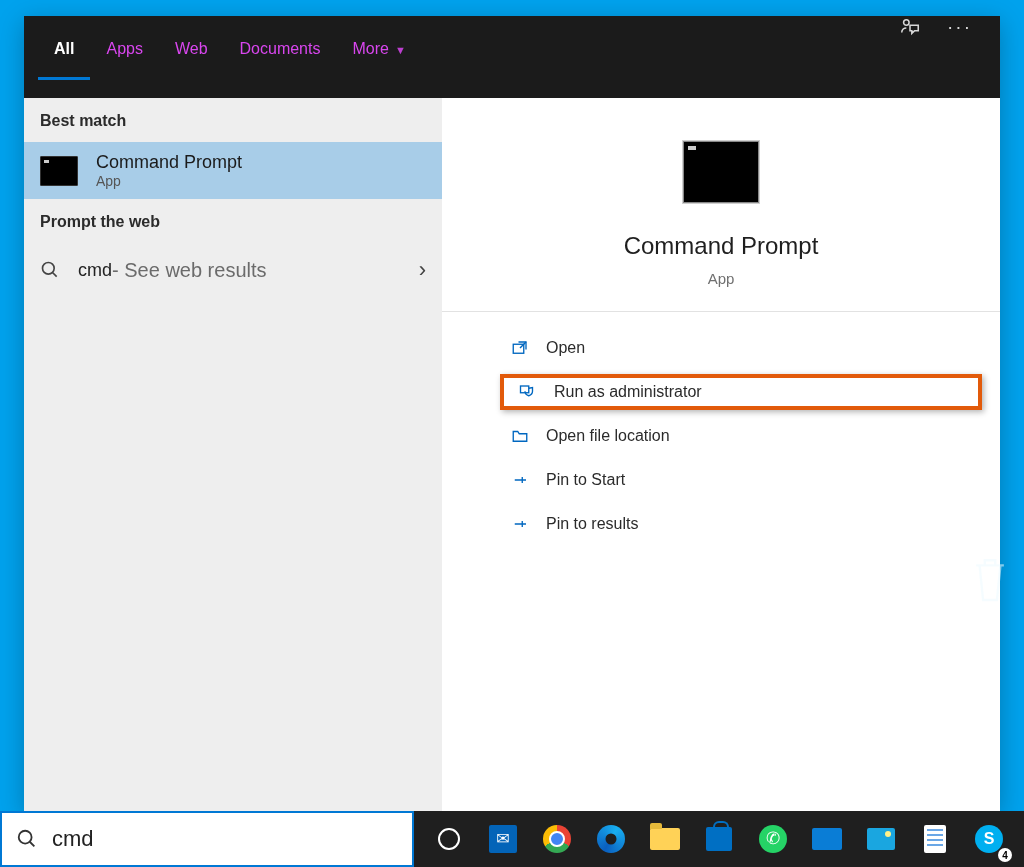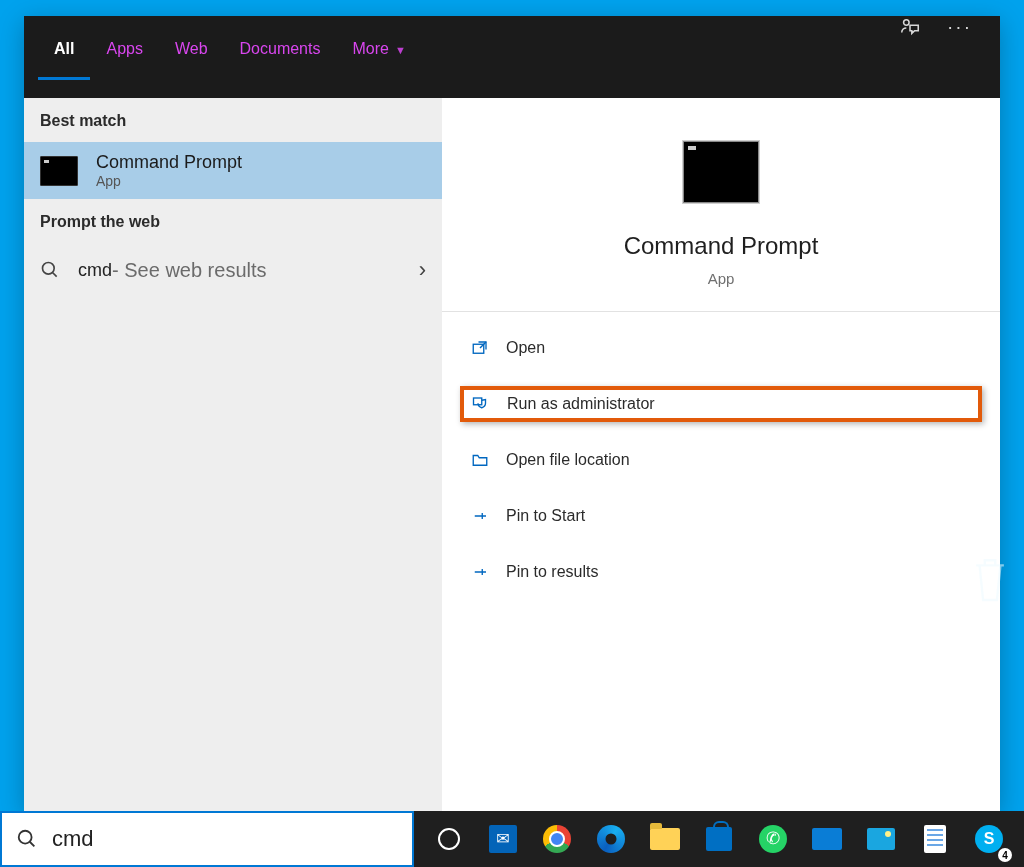--- a/index.html
+++ b/index.html
@@ -34,25 +34,25 @@
     .webrow .chev { margin-left: auto; color: #444; font-size: 22px; }
 
     
     .preview { display: flex; flex-direction: column; align-items: center; padding: 42px 24px 24px; border-bottom: 1px solid #e2e2e2; }
     .preview-thumb { width: 76px; height: 62px; background: #000; border: 1px solid #888; position: relative; }
     .preview-thumb::before { content:""; position:absolute; left:4px; top:4px; width:8px; height:4px; background:#ccc; }
     .preview-shadow { width: 78px; height: 64px; padding: 1px; background: #cfcfcf; }
     .preview-title { font-size: 24px; color: #1f1f1f; margin-top: 28px; }
     .preview-sub { font-size: 15px; color: #707070; margin-top: 10px; }
 
-    .actions { padding: 18px 18px; display: flex; flex-direction: column; gap: 20px; }
+    .actions { padding: 18px 18px; display: flex; flex-direction: column; gap: 8px; margin-left: 40px; }
     .action { display: flex; align-items: center; height: 36px; padding: 0 8px; cursor: pointer; }
     .action-icon { width: 24px; display: flex; justify-content: center; color: #0067c0; margin-right: 14px; }
     .action-label { font-size: 16px; color: #2b2b2b; }
-    .action.highlight { border: 4px solid #e25a0a; padding: 0 5px; box-shadow: 2px 2px 6px rgba(0,0,0,0.3); }
+    .action.highlight { border: 4px solid #e25a0a; padding: 0 12px; box-shadow: 2px 2px 6px rgba(0,0,0,0.3); }
 
     
     .taskbar { position: absolute; left: 0; bottom: 0; width: 1024px; height: 56px; display: flex; }
     .searchbox { width: 447px; height: 56px; background: #fff; border: 2px solid #0078d4; display: flex; align-items: center; padding: 0 14px; }
     .searchbox .search-glyph { margin-right: 14px; color: #333; }
     .searchbox input { border: none; outline: none; font-size: 22px; width: 100%; color: #222; background: transparent; }
 
     .taskbar-rest { flex: 1; background: #1f1f1f; display: flex; align-items: center; padding: 0 14px; gap: 12px; }
     .tb-icon { width: 42px; height: 42px; display: flex; align-items: center; justify-content: center; cursor: pointer; }
     .tb-circle { width: 22px; height: 22px; border: 2px solid #fff; border-radius: 50%; }

